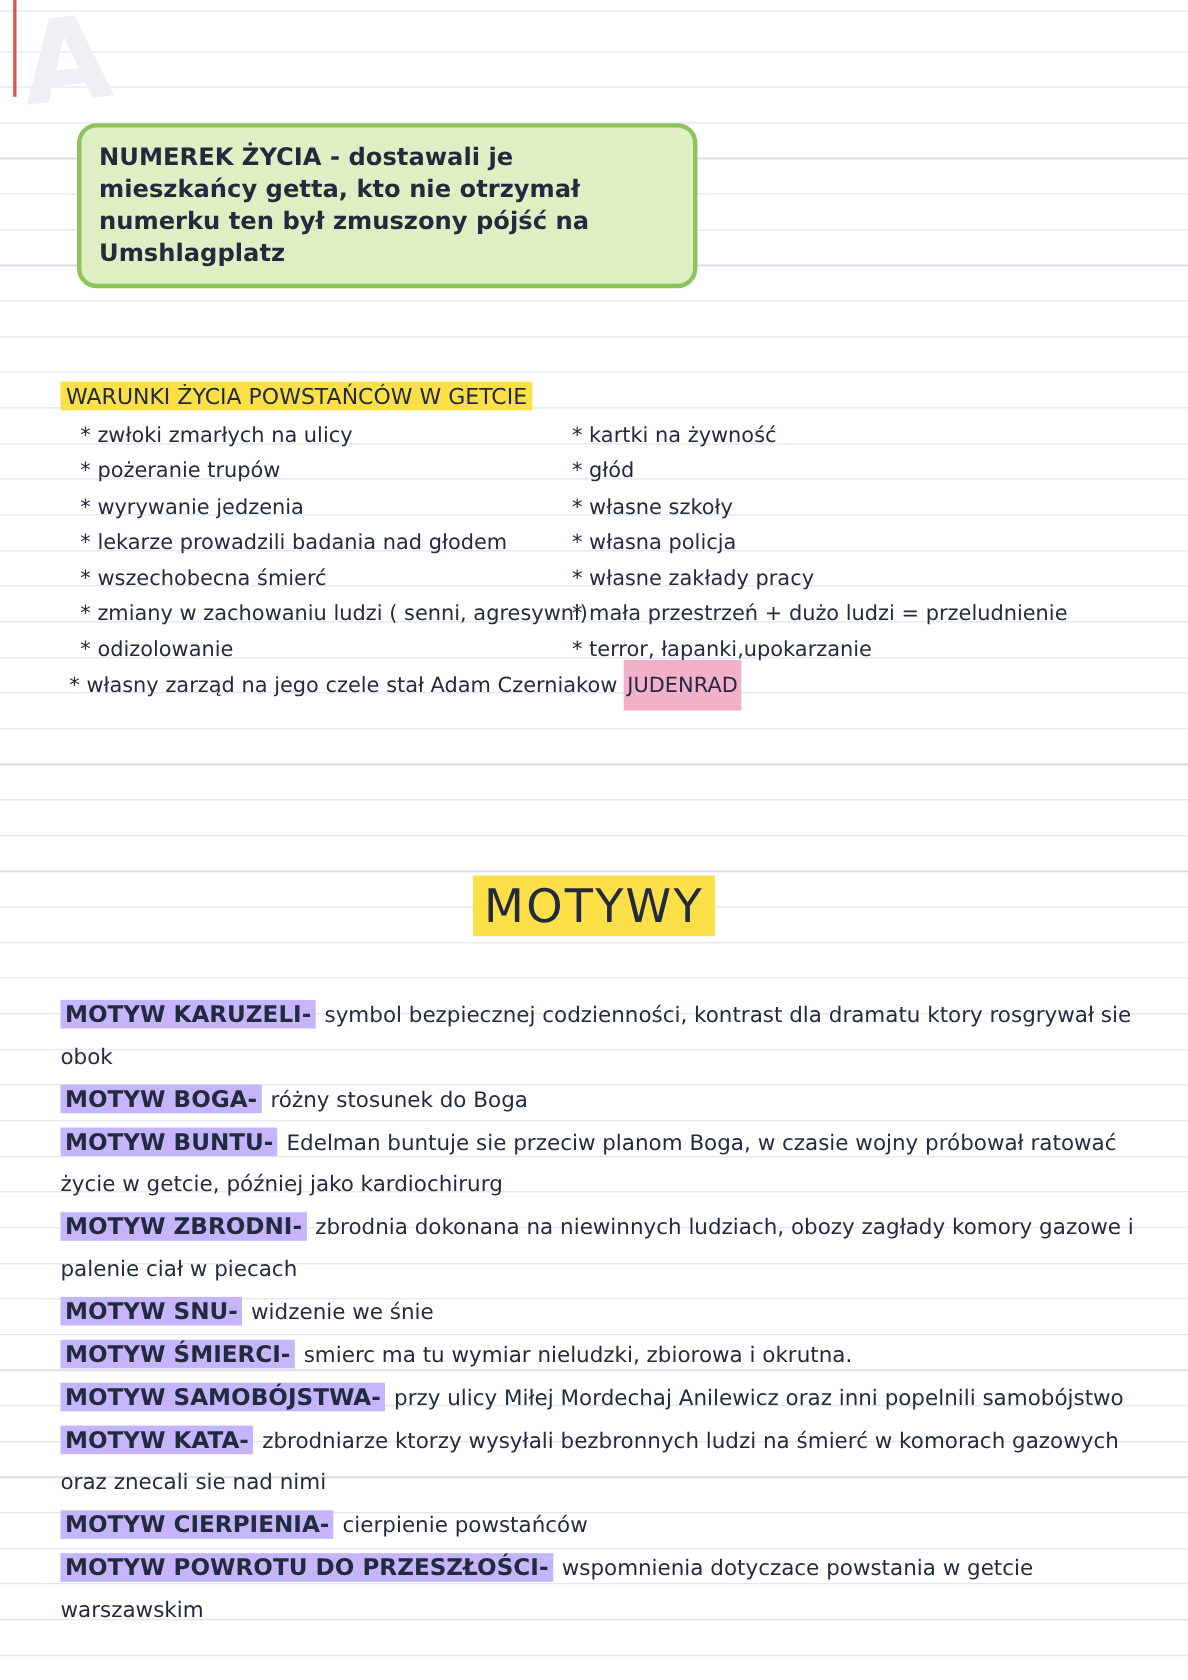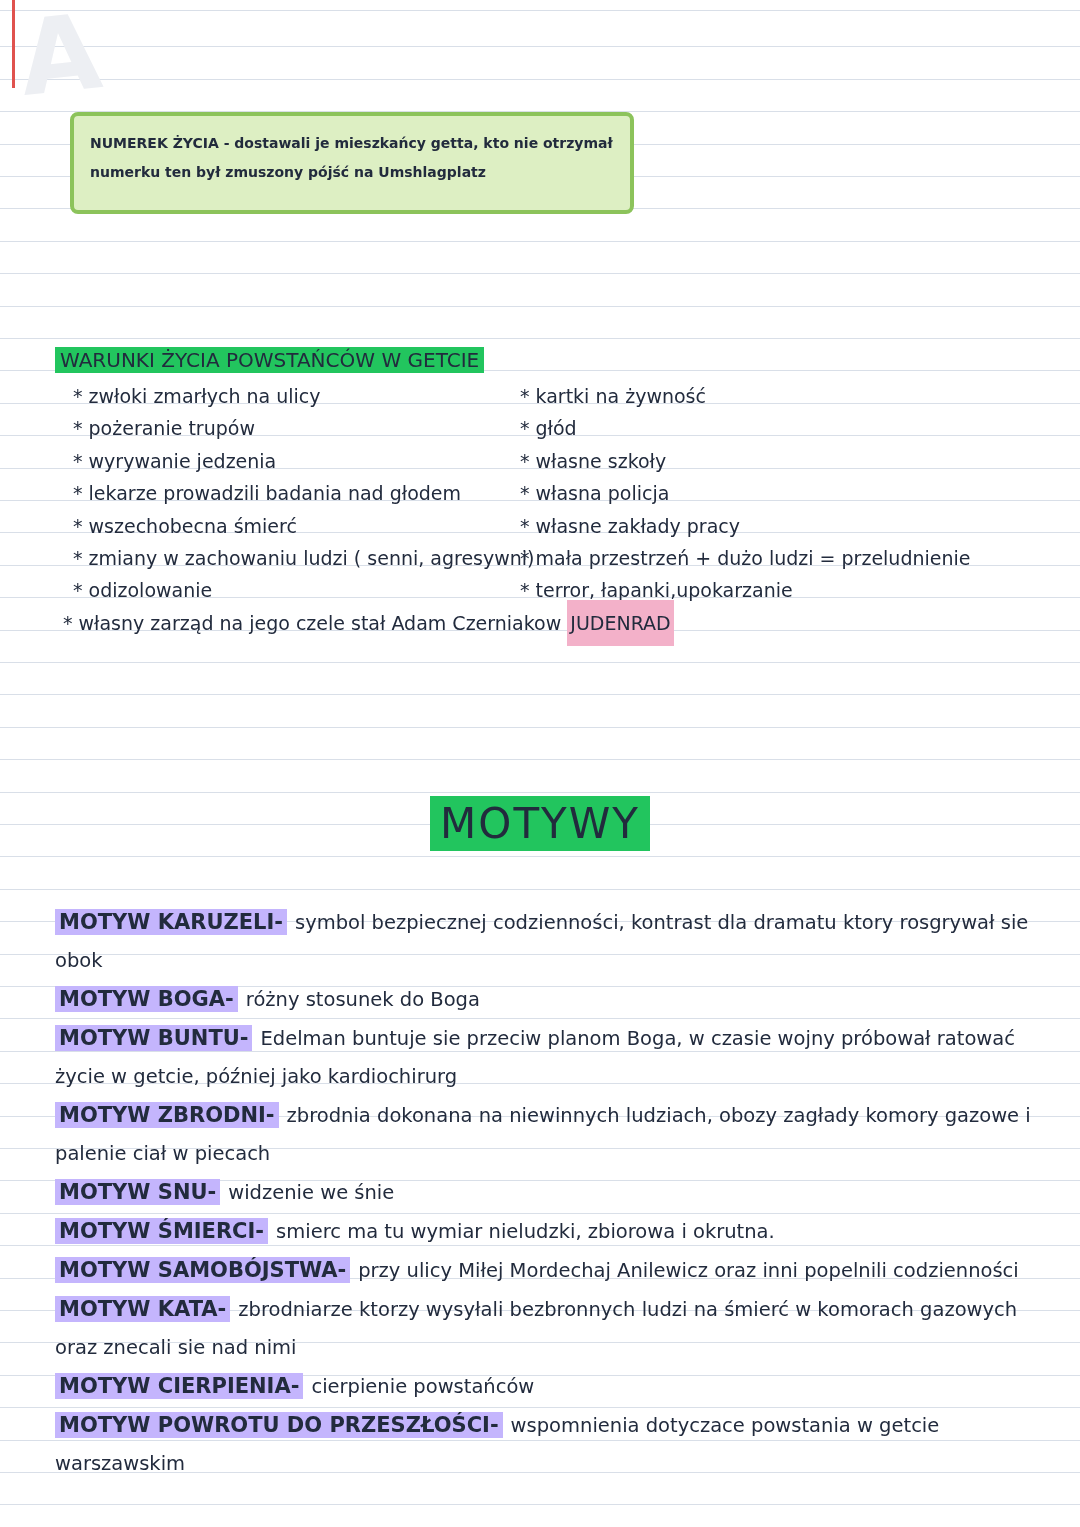--- a/index.html
+++ b/index.html
@@ -19,29 +19,29 @@
   }
   .watermark{
     position:absolute;left:20px;top:-6px;
     font-size:104px;font-weight:bold;color:#edeff3;
     transform:rotate(-6deg);
     user-select:none;
   }
   .note-box{
     position:absolute;top:112px;left:70px;width:524px;min-height:68px;
     background:#ddefc3;
-    border:4px solid #8cc35b;border-radius:8px;
+    border:4px solid #8cc35b;border-radius:18px;
     padding:13px 16px;
-    font-weight:bold;font-size:14px;line-height:29px;
+    font-weight:bold;font-size:22px;line-height:29px;
   }
   .conditions{
     position:absolute;top:347px;left:55px;right:28px;
     font-size:19px;
   }
-  .hl-blue{background:#22c55e;}
+  .hl-blue{background:#fde047;}
   .hl-pink{background:#f3b1c9;padding:12px 3px;}
   .hl-green{background:#c4b5fd;}
   .cond-heading{
     display:inline-block;font-size:20px;padding:1px 5px;
   }
   .cols{display:flex;margin-top:7px;align-items:center;}
   .col{list-style:none;margin:0;padding:0;}
   .col.left{width:445px;padding-left:18px;}
   .col.right{flex:1;padding-left:2px;}
   .cond-item{line-height:32.4px;height:32.4px;white-space:nowrap;}
@@ -136,21 +136,21 @@
 
     <div class="motif">
       <span class="motif-label hl-green">MOTYW SNU-</span><span class="motif-text">widzenie we śnie</span>
     </div>
 
     <div class="motif">
       <span class="motif-label hl-green">MOTYW ŚMIERCI-</span><span class="motif-text">smierc ma tu wymiar nieludzki, zbiorowa i okrutna.</span>
     </div>
 
     <div class="motif">
-      <span class="motif-label hl-green">MOTYW SAMOBÓJSTWA-</span><span class="motif-text">przy ulicy Miłej Mordechaj Anilewicz oraz inni popelnili codzienności</span>
+      <span class="motif-label hl-green">MOTYW SAMOBÓJSTWA-</span><span class="motif-text">przy ulicy Miłej Mordechaj Anilewicz oraz inni popelnili samobójstwo</span>
     </div>
 
 
     <div class="motif">
       <span class="motif-label hl-green">MOTYW KATA-</span><span class="motif-text">zbrodniarze ktorzy wysyłali bezbronnych ludzi na śmierć w komorach gazowych oraz znecali sie nad nimi</span>
     </div>
 
     <div class="motif">
       <span class="motif-label hl-green">MOTYW CIERPIENIA-</span><span class="motif-text">cierpienie powstańców</span>
     </div>

